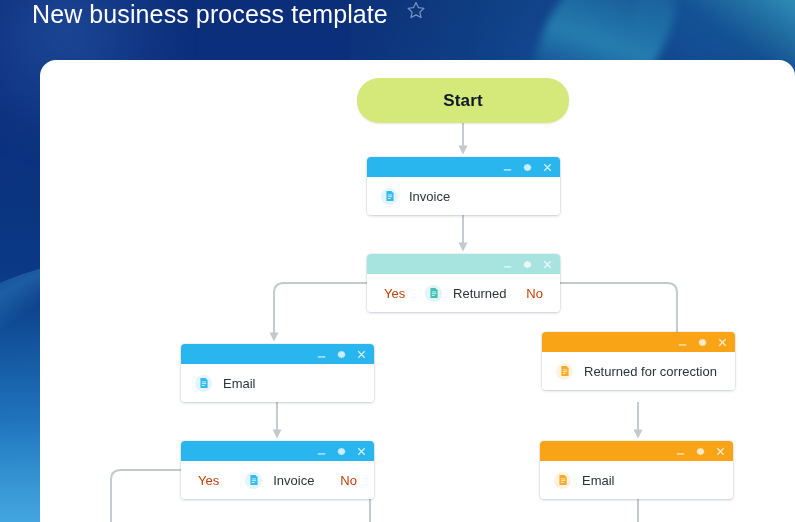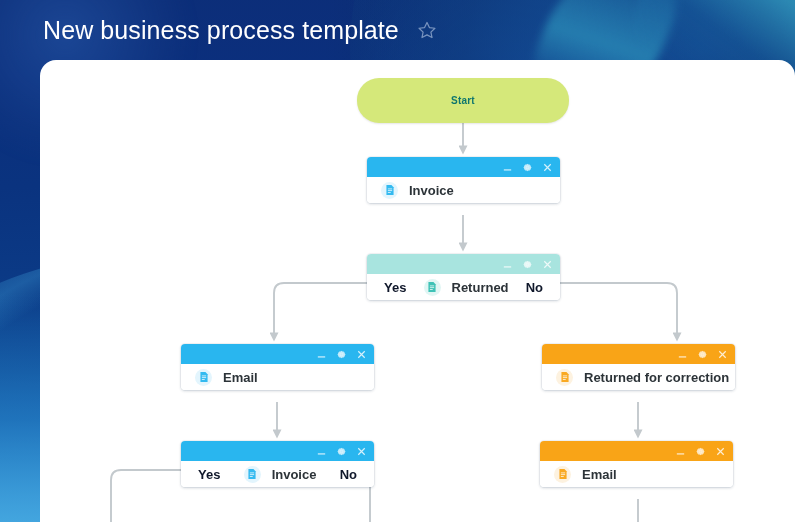--- a/index.html
+++ b/index.html
@@ -74,22 +74,22 @@
     width: 70px; height: 230px;
     background: linear-gradient(180deg, rgba(20,85,160,0) 0%, rgba(40,135,205,0.55) 55%, rgba(70,170,225,0.85) 100%);
   }
 
   
   .header {
     position: absolute;
     left: 0; top: 0;
     width: 795px; height: 60px;
     display: flex;
-    align-items: center;
-    padding-left: 43px;
+    align-items: flex-start;
+    padding-left: 32px;
     z-index: 5;
   }
   .page-title {
     color: #ffffff;
     font-size: 25px;
     font-weight: 400;
     letter-spacing: 0.1px;
     white-space: nowrap;
   }
   .fav-star {
@@ -130,23 +130,23 @@
 
   .node-start {
     display: flex;
     align-items: center;
     justify-content: center;
     background: #d5e87a;
     border-radius: 22px;
     box-shadow: 0 1px 2px rgba(0,0,0,0.10);
   }
   .node-start .start-label {
-    font-size: 10px;
+    font-size: 17px;
     font-weight: bold;
-    color: #0f766e;
+    color: #0f172a;
     letter-spacing: 0.2px;
   }
 
   .win {
     background: #ffffff;
     border-radius: 4px;
     box-shadow: 0 1px 3px rgba(16,40,70,0.20), 0 0 0 1px rgba(20,50,90,0.045);
     overflow: hidden;
   }
   .win-bar {
@@ -160,26 +160,25 @@
   .win-bar .ctrl {
     width: 11px; height: 11px;
     display: flex;
     align-items: center;
     justify-content: center;
     opacity: 0.85;
   }
   .win-bar .ctrl svg { display: block; }
 
   .win-body {
-    height: 26px;
+    height: 38px;
     display: flex;
     align-items: center;
     padding: 0 14px;
     background: #ffffff;
-    font-weight: bold;
   }
   .win-body .doc-icon {
     width: 17px; height: 17px;
     flex: 0 0 auto;
     display: flex;
     align-items: center;
     justify-content: center;
     border-radius: 50%;
   }
   .win-body .doc-icon svg { display: block; }
@@ -190,21 +189,21 @@
     white-space: nowrap;
   }
 
   
   .win-body.cond {
     justify-content: space-between;
     padding: 0 17px;
   }
   .cond-yes, .cond-no {
     font-size: 13px;
-    color: #0f172a;
+    color: #c2410c;
   }
   .cond-center {
     display: flex;
     align-items: center;
   }
 
   
   .bar-blue   { background: #29b6ef; }
   .bar-teal   { background: #a8e4df; }
   .bar-orange { background: #f9a417; }
@@ -400,21 +399,21 @@
                 <rect x="4" y="8.5" width="6" height="1" fill="#ffffff"></rect>
                 <rect x="4" y="11" width="4" height="1" fill="#ffffff"></rect>
               </svg>
             </span>
             <span class="win-title">Invoice</span>
           </span>
           <span class="cond-no">No</span>
         </div>
       </div>
 
-      <div class="node win" style="left:502px; top:284px; width:193px;">
+      <div class="node win" style="left:502px; top:272px; width:193px;">
         <div class="win-bar bar-orange">
           <span class="ctrl">
             <svg viewBox="0 0 12 12" width="11" height="11">
                 <rect x="2" y="8" width="8" height="1.3" fill="#ffffff" opacity="0.95"></rect>
               </svg>
           </span>
           <span class="ctrl">
             <svg viewBox="0 0 16 16" width="11" height="11" fill="#ffffff" opacity="0.95">
               <path d="M8 5.3a2.7 2.7 0 100 5.4 2.7 2.7 0 000-5.4zm0 4a1.3 1.3 0 110-2.6 1.3 1.3 0 010 2.6z"></path>
               <path d="M14 8l-1.3-1 .3-1.6-1.5-.7-.9-1.4-1.6.4L8 2.4 6.9 3.7l-1.6-.4-.9 1.4-1.5.7.3 1.6L2 8l1.2 1-.3 1.6 1.5.7.9 1.4 1.6-.4L8 13.6l1.1-1.3 1.6.4.9-1.4 1.5-.7-.3-1.6L14 8z" opacity="0.9"></path>

